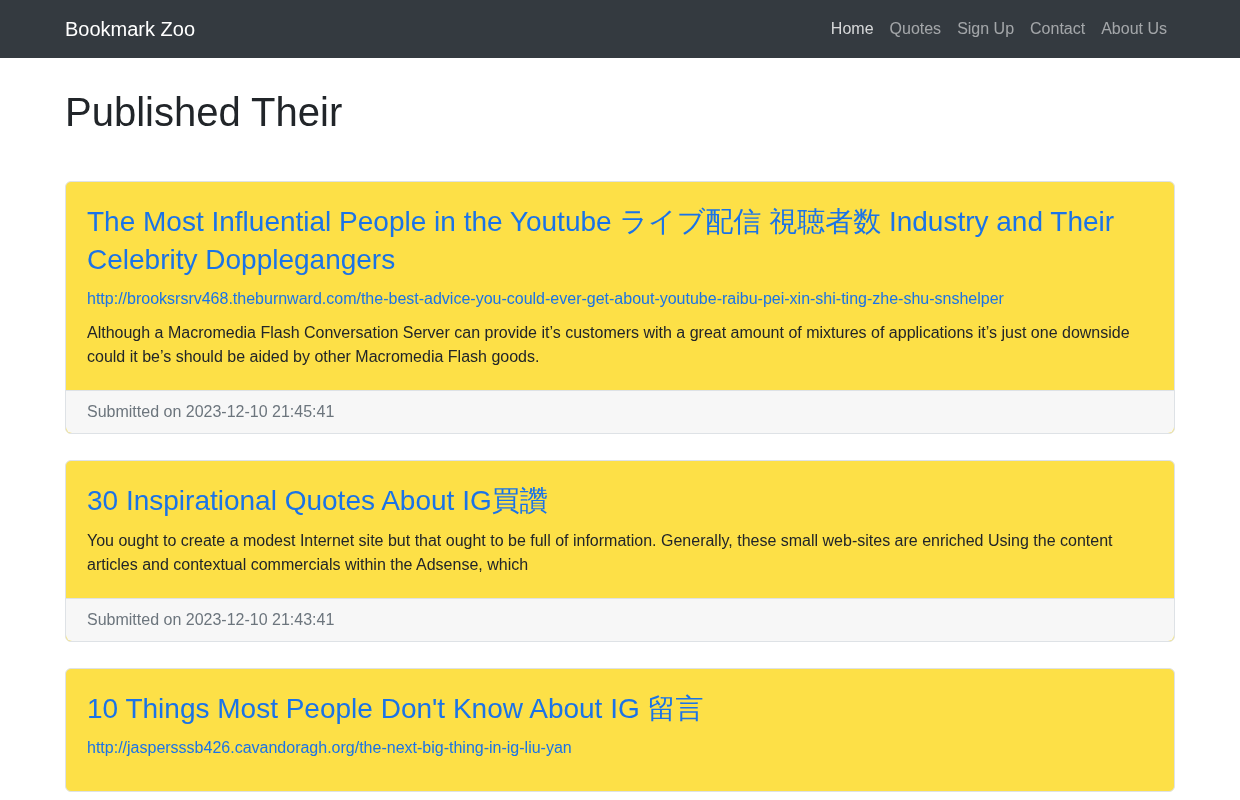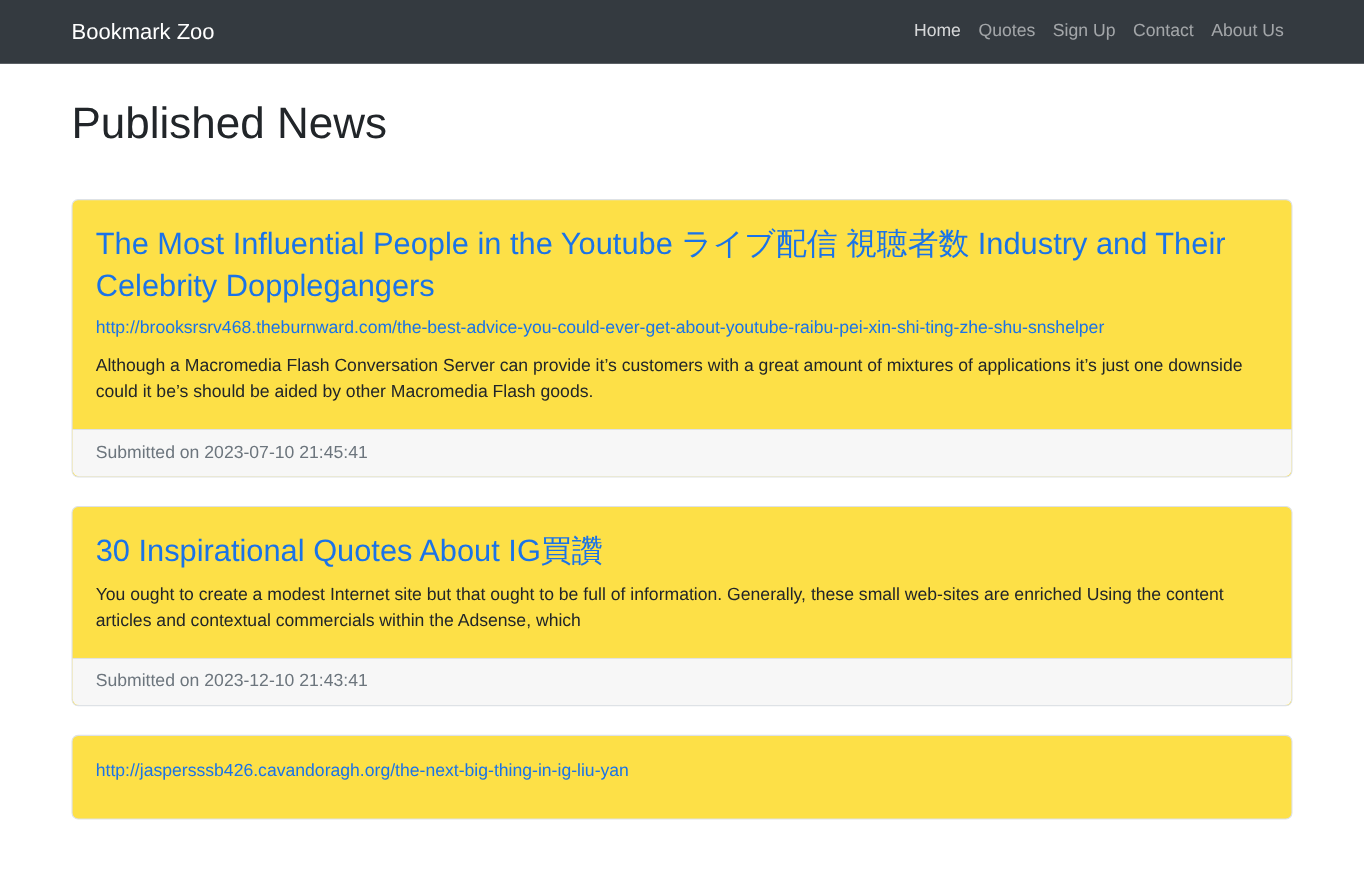--- a/index.html
+++ b/index.html
@@ -92,42 +92,43 @@
       <li><a class="nav-link active" href="#">Home</a></li>
       <li><a class="nav-link" href="#">Quotes</a></li>
       <li><a class="nav-link" href="#">Sign Up</a></li>
       <li><a class="nav-link" href="#">Contact</a></li>
       <li><a class="nav-link" href="#">About Us</a></li>
     </ul>
   </div>
 </nav>
 
 <div class="container">
-  <h1 class="page-title">Published News</h1>
+  <h1 class="page-title">Published Their</h1>
 
   <div class="card">
     <div class="card-body">
       <h3 class="card-title"><a href="#">The Most Influential People in the Youtube ライブ配信 視聴者数 Industry and Their Celebrity Dopplegangers</a></h3>
       <a class="card-url" href="#">http://brooksrsrv468.theburnward.com/the-best-advice-you-could-ever-get-about-youtube-raibu-pei-xin-shi-ting-zhe-shu-snshelper</a>
       <p class="card-text">Although a Macromedia Flash Conversation Server can provide it’s customers with a great amount of mixtures of applications it’s just one downside could it be’s should be aided by other Macromedia Flash goods.</p>
     </div>
     <div class="card-footer">
-      <span>Submitted on 2023-07-10 21:45:41</span>
+      <span>Submitted on 2023-12-10 21:45:41</span>
     </div>
   </div>
 
   <div class="card">
     <div class="card-body">
       <h3 class="card-title"><a href="#">30 Inspirational Quotes About IG買讚</a></h3>
       <p class="card-text">You ought to create a modest Internet site but that ought to be full of information. Generally, these small web-sites are enriched Using the content articles and contextual commercials within the Adsense, which</p>
     </div>
     <div class="card-footer">
       <span>Submitted on 2023-12-10 21:43:41</span>
     </div>
   </div>
 
   <div class="card">
     <div class="card-body">
+      <h3 class="card-title"><a href="#">10 Things Most People Don't Know About IG 留言</a></h3>
       <a class="card-url" href="#">http://jaspersssb426.cavandoragh.org/the-next-big-thing-in-ig-liu-yan</a>
       
     </div>
   </div>
 </div>
 
 </body></html>

